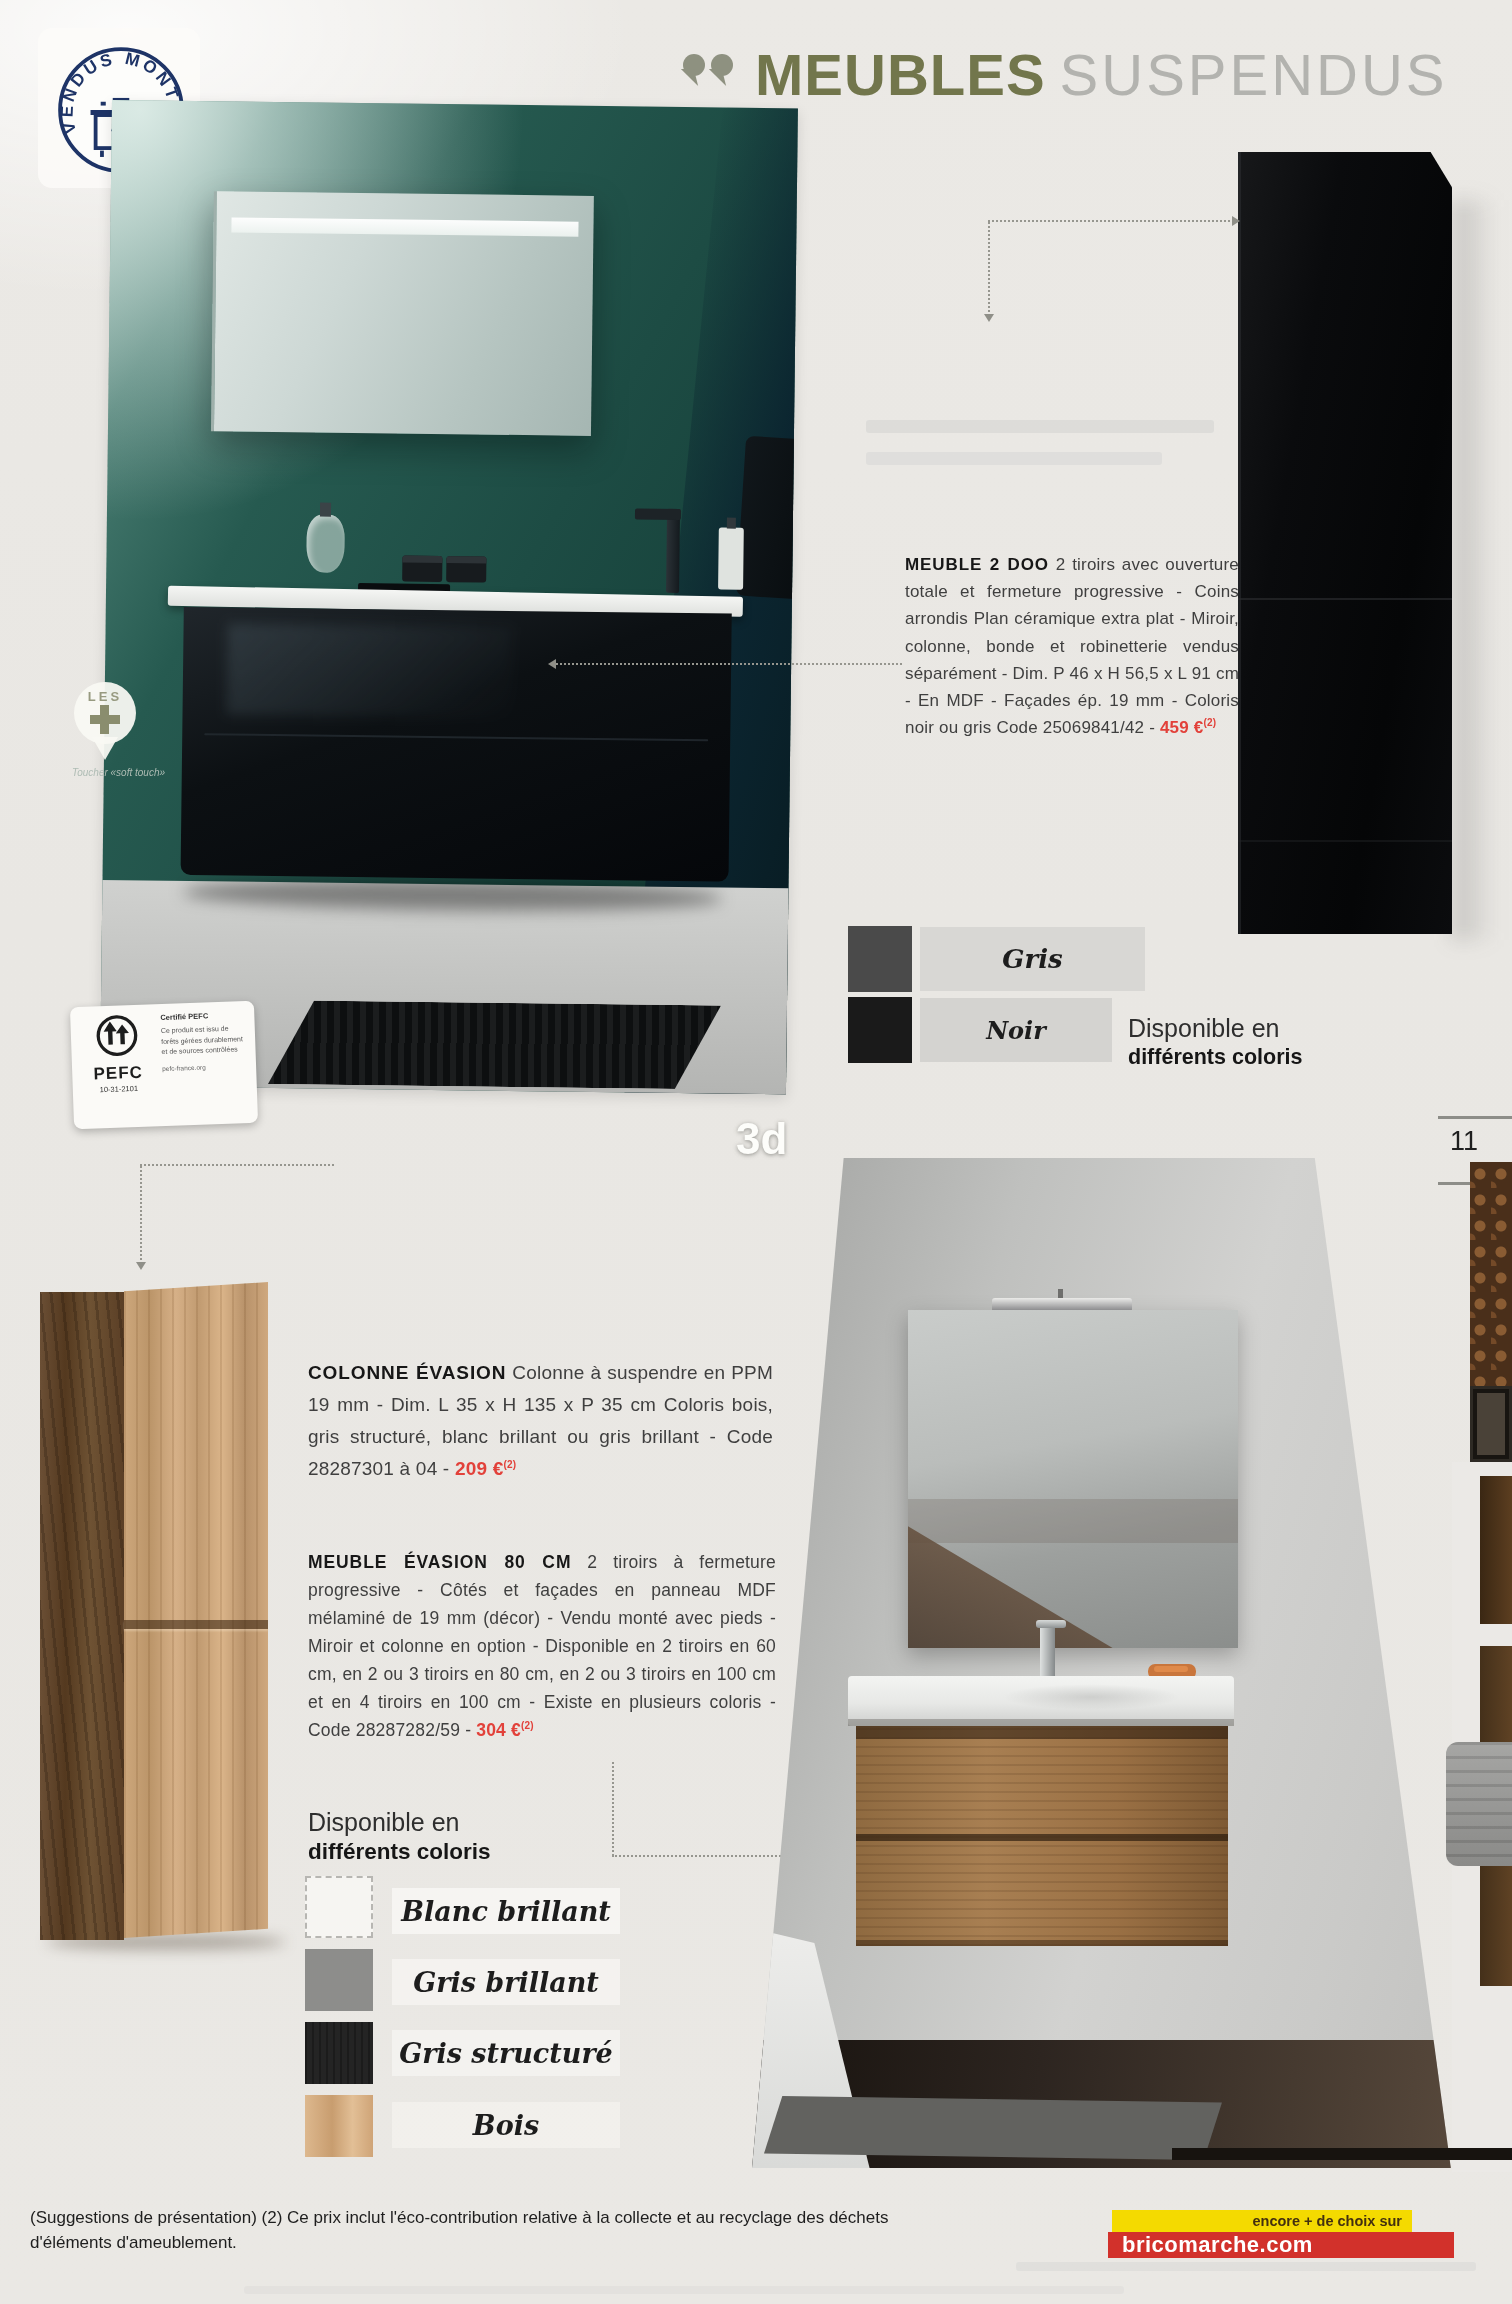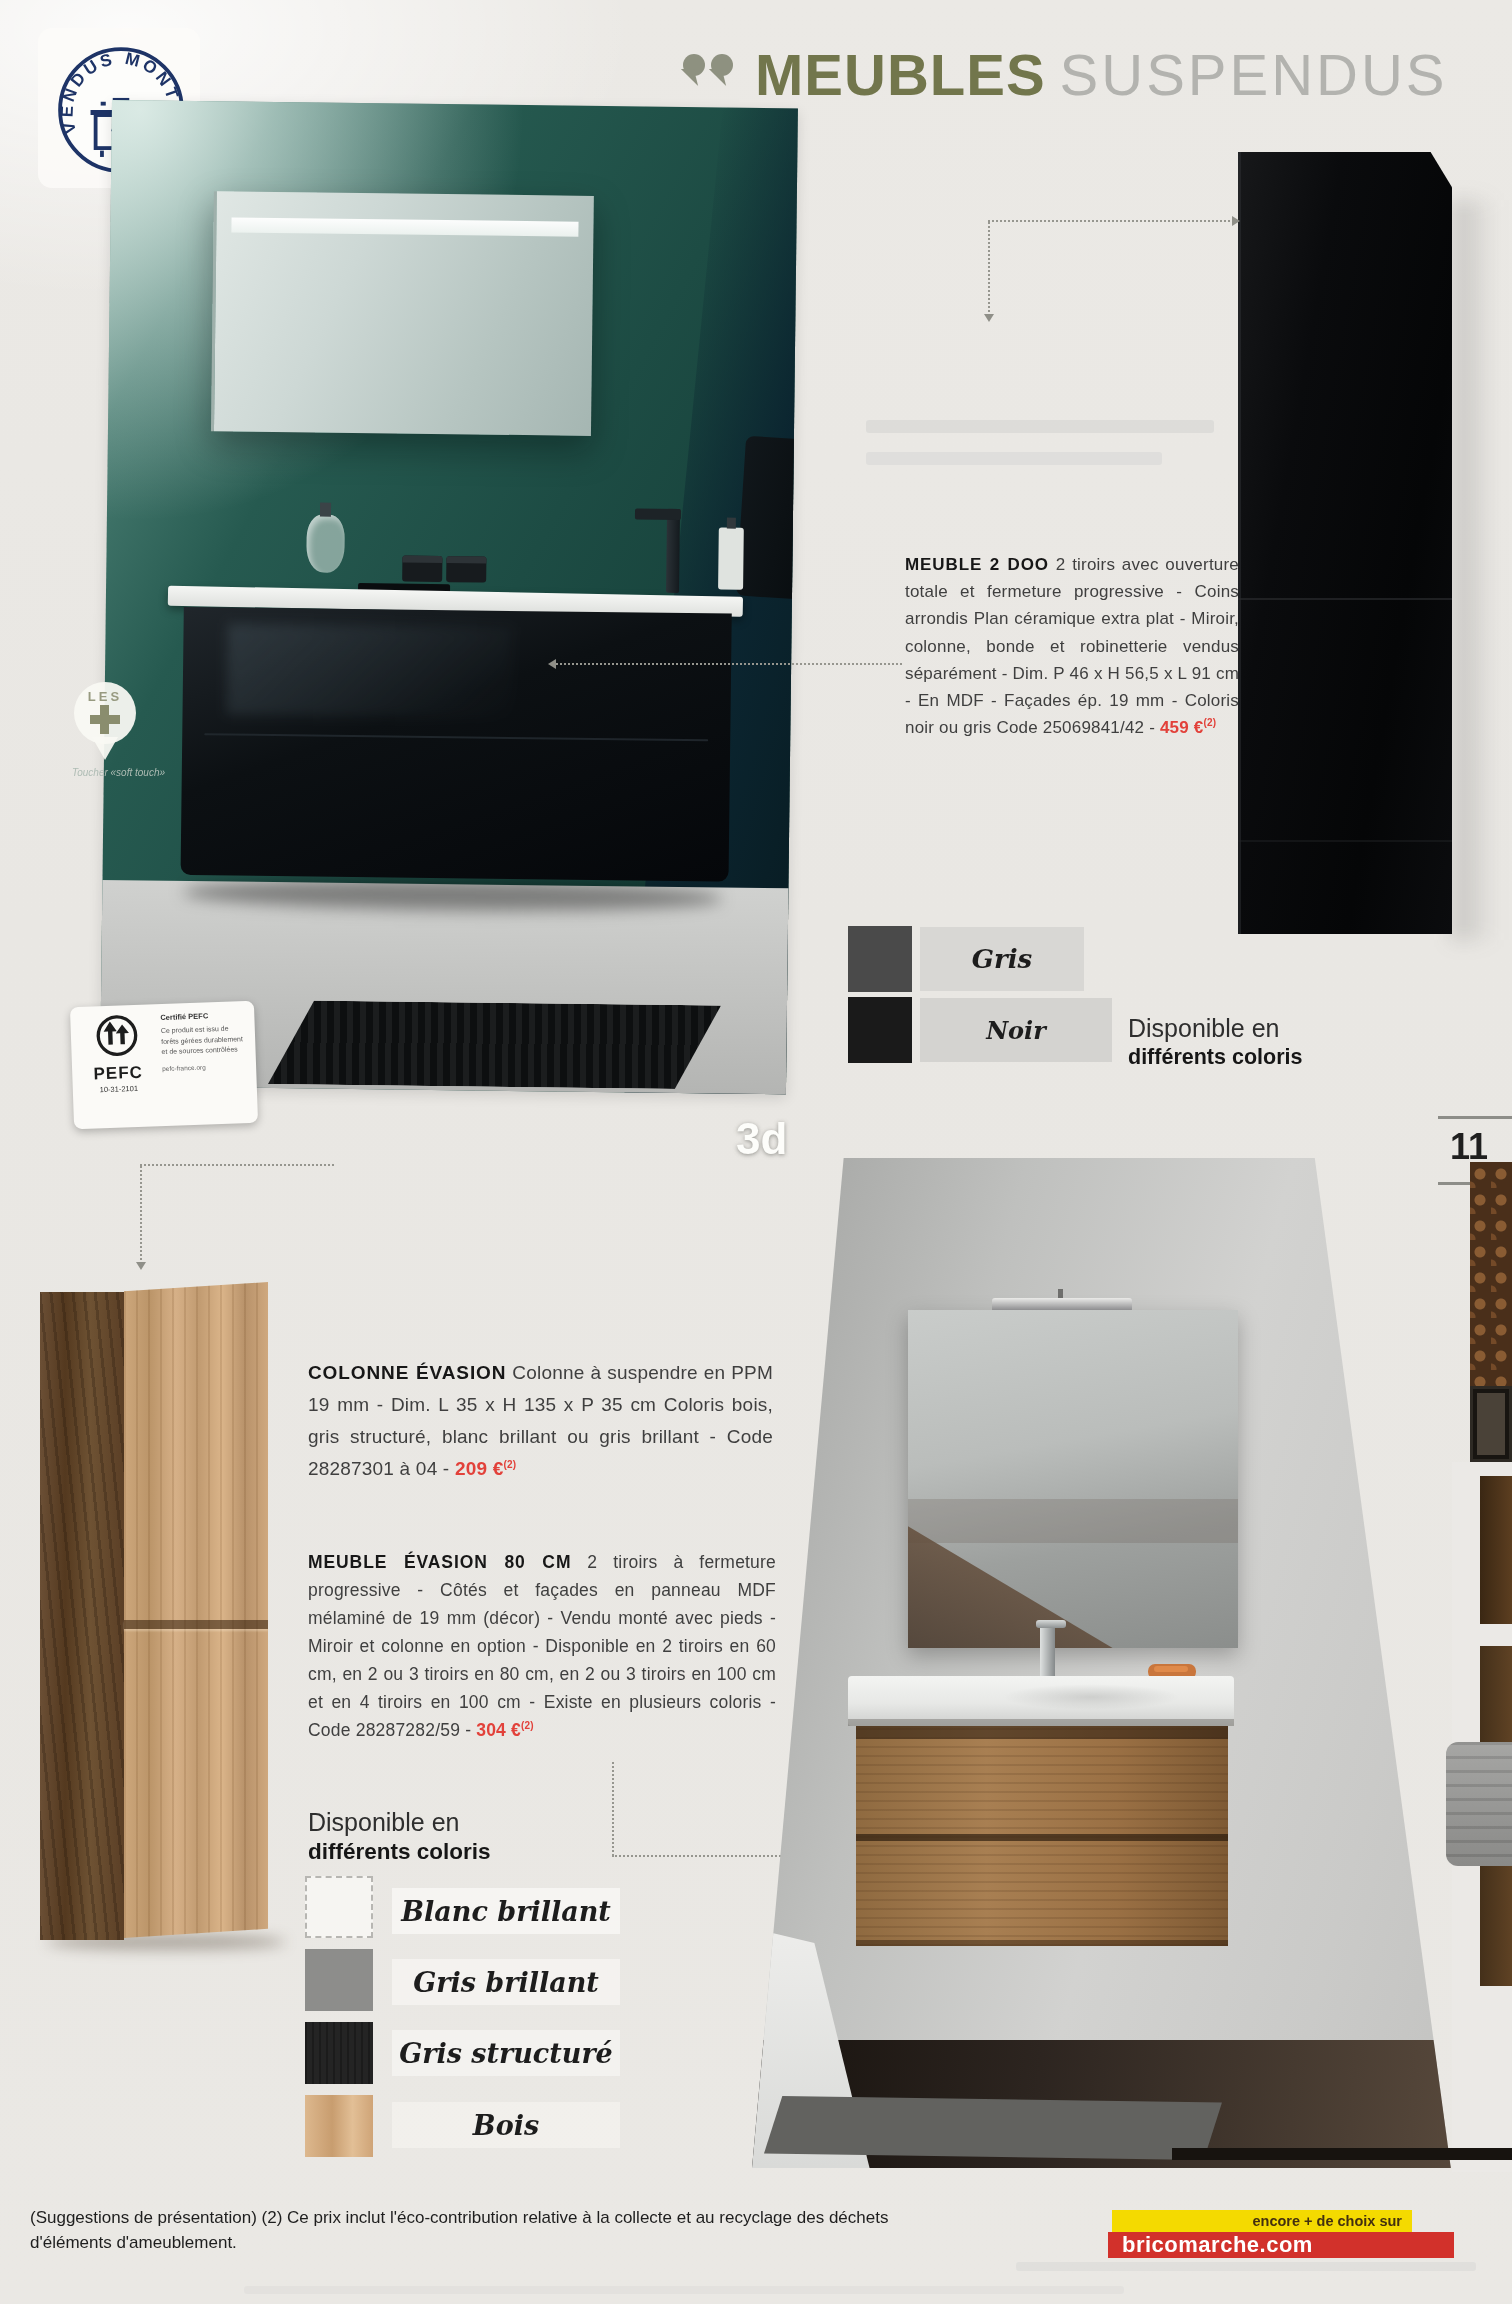--- a/index.html
+++ b/index.html
@@ -168,21 +168,21 @@
   .shelf{left:1452px;top:1462px;width:60px;height:710px;background:#ebe9e6;}
   .niche1{left:1480px;top:1476px;width:32px;height:148px;background:linear-gradient(90deg,#3a2713,#5c3e20);}
   .niche2{left:1480px;top:1646px;width:32px;height:340px;background:linear-gradient(90deg,#44301a,#5f4224);}
   .towel2{left:1446px;top:1742px;width:66px;height:124px;border-radius:12px 0 0 12px;
     background:linear-gradient(#a6a6a4,#8a8a88);}
   .towel2::after{content:"";position:absolute;inset:0;border-radius:12px 0 0 12px;
     background:repeating-linear-gradient(180deg,rgba(0,0,0,.12) 0 3px,transparent 3px 14px);}
   .sliver{left:1172px;top:2148px;width:340px;height:12px;background:#17130f;}
   
   .pgnum-line{width:74px;height:3px;background:#8d8d88;}
-  .pgnum{font-size:36px;font-weight:700;color:#1f1f1f;}
+  .pgnum{font-size:27px;font-weight:400;color:#1f1f1f;}
   .ghostbar{background:#8d939a;border-radius:3px;}
   .wm3d{font-size:44px;font-weight:800;color:#fdfdfa;text-shadow:0 1px 4px rgba(110,110,104,.7);}
   .footer{left:30px;top:2206px;width:890px;font-size:17px;line-height:1.45;color:#1e1e1e;}
   .logo-y{left:1112px;top:2210px;width:300px;height:22px;background:#f4da00;
     display:flex;align-items:center;justify-content:flex-end;padding-right:10px;box-sizing:border-box;
     font-size:14.5px;font-weight:800;color:#43300f;}
   .logo-r{left:1108px;top:2232px;width:346px;height:26px;background:#d2312b;
     display:flex;align-items:center;padding-left:14px;box-sizing:border-box;
     font-size:22px;font-weight:800;color:#ffffff;letter-spacing:.5px;}
 </style>
@@ -313,21 +313,21 @@
     <span>Colonne à suspendre en PPM 19 mm - Dim. L 35 x H 135 x P 35 cm Coloris bois, gris structuré, blanc brillant ou gris brillant - Code 28287301 à 04 - </span>
     <span class="pr">209 €</span><span class="pr-note">(2)</span>
   </p>
   <p class="abs prod p3">
     <span class="pname">MEUBLE ÉVASION 80 CM</span>
     <span>2 tiroirs à fermeture progressive - Côtés et façades en panneau MDF mélaminé de 19 mm (décor) - Vendu monté avec pieds - Miroir et colonne en option - Disponible en 2 tiroirs en 60 cm, en 2 ou 3 tiroirs en 80 cm, en 2 ou 3 tiroirs en 100 cm et en 4 tiroirs en 100 cm - Existe en plusieurs coloris - Code 28287282/59 - </span>
     <span class="pr">304 €</span><span class="pr-note">(2)</span>
   </p>
 
   <div class="abs" style="left:848px;top:926px;width:64px;height:66px;background:#4a4a4a;"></div>
-  <div class="abs swbar" style="left:920px;top:927px;width:164px;height:64px;background:#d8d7d4;">
+  <div class="abs swbar" style="left:920px;top:927px;width:225px;height:64px;background:#d8d7d4;">
     <span class="script" style="font-size:26px;">Gris</span>
   </div>
   <div class="abs" style="left:848px;top:997px;width:64px;height:66px;background:#1a1a1a;"></div>
   <div class="abs swbar" style="left:920px;top:998px;width:192px;height:64px;background:#d4d3d0;">
     <span class="script" style="font-size:24px;">Noir</span>
   </div>
   <div class="abs" style="left:1128px;top:1014px;">
     <div class="avail-l1">Disponible en</div>
     <div class="avail-l2">différents coloris</div>
   </div>

